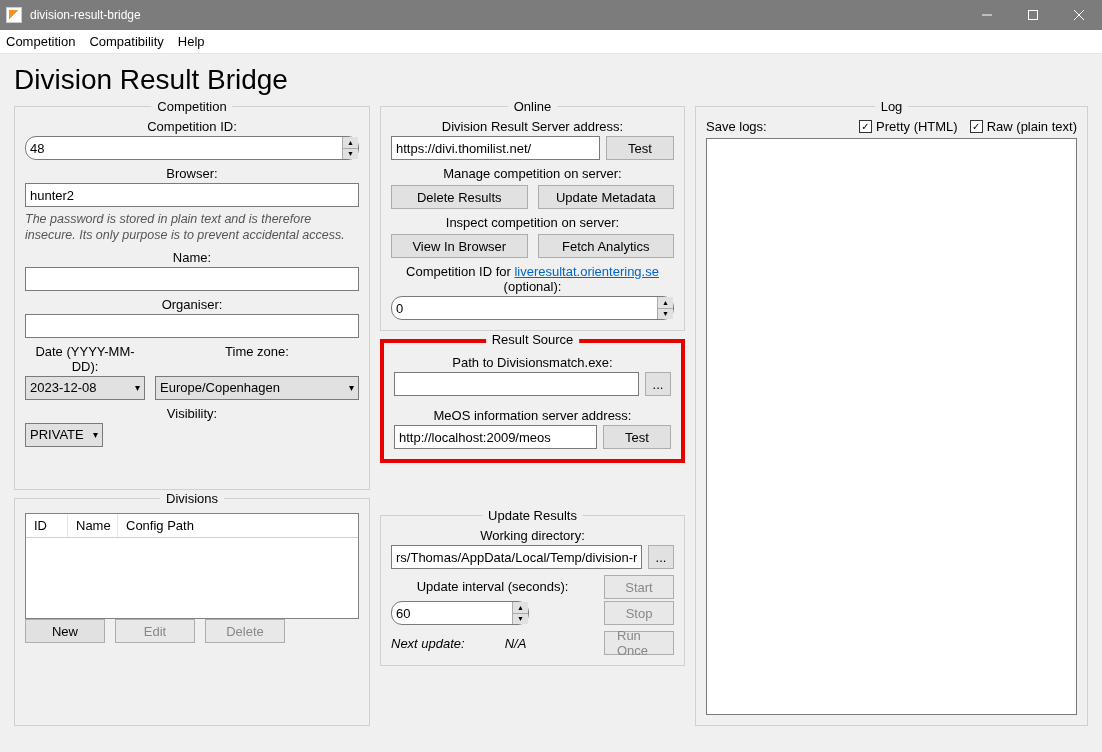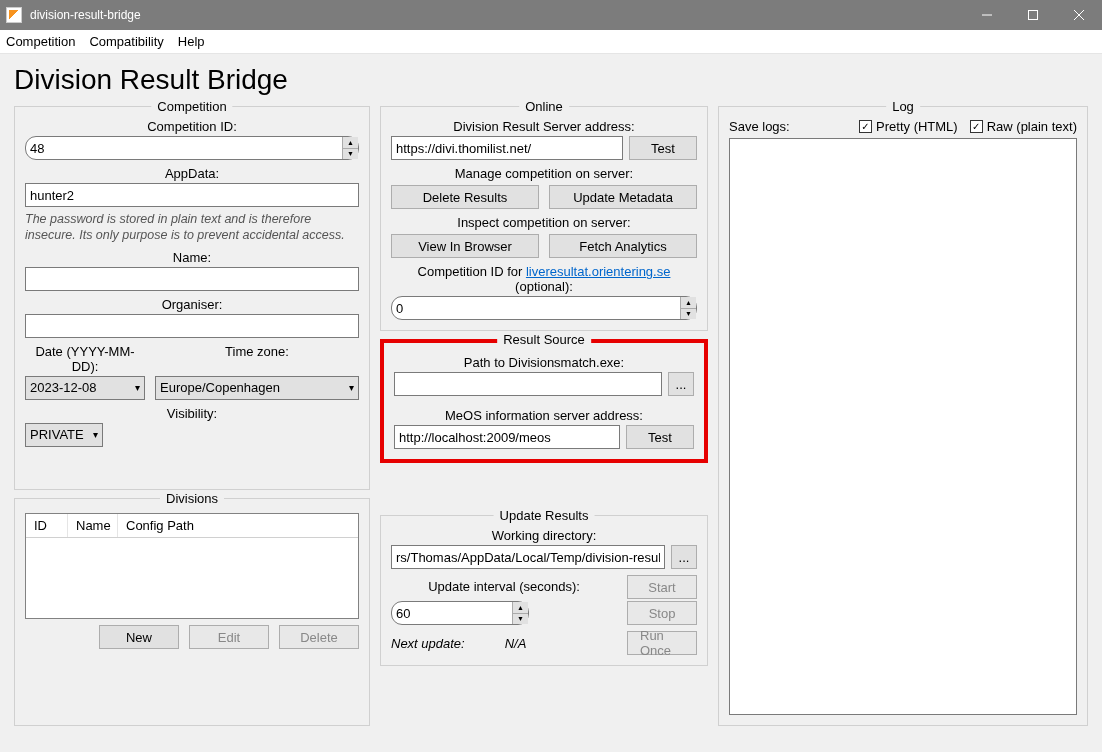--- a/index.html
+++ b/index.html
@@ -17,21 +17,21 @@
 
 .menubar { background: #fff; height: 24px; display: flex; align-items: center; padding: 0 6px; border-bottom: 1px solid #e5e5e5; gap: 14px; }
 .menubar span { font-size: 13px; }
 
 
 .content { padding: 10px 14px 8px 14px; background: #f0f0f0; height: calc(752px - 30px - 24px); }
 h1 { font-size: 28px; font-weight: 400; color: #000; margin-bottom: 10px; }
 
 .columns { display: flex; gap: 10px; }
 .col-left { width: 356px; display: flex; flex-direction: column; gap: 8px; }
-.col-mid { width: 328px; display: flex; flex-direction: column; gap: 8px; }
+.col-mid { width: 305px; display: flex; flex-direction: column; gap: 8px; }
 .col-right { flex: 1; display: flex; flex-direction: column; }
 
 
 .group { border: 1px solid #d0d0d0; padding: 6px 10px 10px 10px; position: relative; }
 .group-title { position: absolute; top: -8px; left: 50%; transform: translateX(-50%); background: #f0f0f0; padding: 0 6px; font-size: 13px; }
 .group.highlight { border: 4px solid #e60000; }
 .group.highlight .group-title { top: -11px; }
 
 label.fld { display: block; margin-top: 6px; margin-bottom: 2px; font-size: 13px; text-align: center; }
 input[type=text], input[type=password] { width: 100%; height: 24px; border: 1px solid #7a7a7a; background: #fff; padding: 0 4px; font-size: 13px; }
@@ -56,21 +56,21 @@
 
 .input-inline { display: flex; gap: 6px; align-items: center; }
 .input-inline input { flex: 1; }
 
 
 .table-wrap { border: 1px solid #828282; background: #fff; height: 106px; overflow: hidden; }
 .table-header { display: flex; border-bottom: 1px solid #d0d0d0; }
 .table-header div { padding: 4px 8px; border-right: 1px solid #e5e5e5; font-size: 13px; }
 .table-header div:last-child { border-right: none; }
 
-.div-buttons { display: flex; gap: 10px; justify-content: flex-end; margin-top: 6px; }
+.div-buttons { display: flex; gap: 10px; justify-content: flex-start; }
 .div-buttons .btn { width: 80px; }
 
 
 .link { color: #0066cc; text-decoration: underline; }
 
 
 .ur-row { display: flex; align-items: center; gap: 10px; margin-top: 6px; }
 .ur-row .left { flex: 1; }
 .ur-row .btn { width: 70px; }
 
@@ -127,21 +127,21 @@
 
         <label class="fld">Competition ID:</label>
         <div class="spin-wrap">
           <input type="text" class="focused" value="48" style="">
           <div class="spinner">
               <div>▲</div>
               <div>▼</div>
             </div>
         </div>
 
-        <label class="fld">AppData:</label>
+        <label class="fld">Browser:</label>
         <input type="text" value="hunter2" style="">
         <div class="hint">The password is stored in plain text and is therefore insecure. Its only purpose is to prevent accidental access.</div>
 
         <label class="fld">Name:</label>
         <input type="text" value="" style="">
 
         <label class="fld">Organiser:</label>
         <input type="text" value="" style="">
 
         <div class="row2" style="margin-top:6px;">

